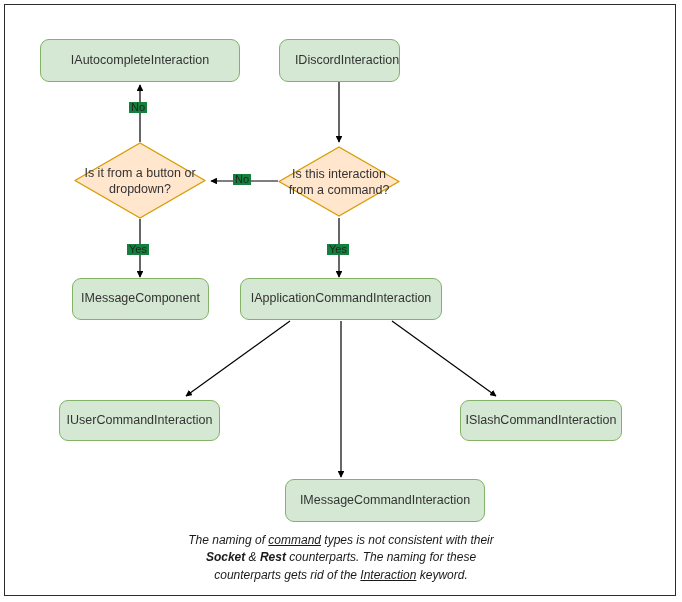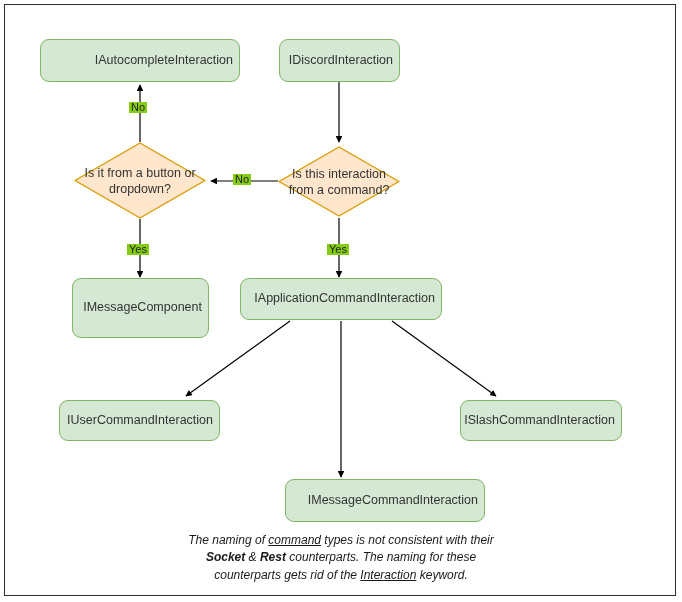--- a/index.html
+++ b/index.html
@@ -32,21 +32,21 @@
     left: 0;
     top: 0;
     width: 682px;
     height: 602px;
   }
   .node {
     position: absolute;
     box-sizing: border-box;
     display: flex;
     align-items: center;
-    justify-content: flex-end;
+    justify-content: center;
     text-align: center;
   }
   .box {
     background: #d5e8d4;
     border: 1px solid #82b366;
     border-radius: 9px;
     color: #333333;
     font-size: 12.5px;
     line-height: 1.25;
     padding: 0 6px;
@@ -72,21 +72,21 @@
     font-size: 12.5px;
     line-height: 1.28;
     color: #333333;
     padding: 0 10px;
     box-sizing: border-box;
   }
   .edge-label {
     position: absolute;
     font-size: 11px;
     color: #222222;
-    background: #84cc16;
+    background: #15803d;
     padding: 0 2px;
     white-space: nowrap;
     line-height: 1;
   }
   #caption {
     position: absolute;
     left: 141px;
     top: 532px;
     width: 400px;
     text-align: center;
@@ -138,21 +138,21 @@
   <div class="edge-label" style="left:327px; top:244px;">Yes</div>
 
   <div class="node box" style="left:40px; top:39px; width:200px; height:43px;">
     <span>IAutocompleteInteraction</span>
   </div>
 
   <div class="node box" style="left:279px; top:39px; width:121px; height:43px;padding-left:21px;">
     <span>IDiscordInteraction</span>
   </div>
 
-  <div class="node box" style="left:72px; top:278px; width:137px; height:60px;">
+  <div class="node box" style="left:72px; top:278px; width:137px; height:42px;">
     <span>IMessageComponent</span>
   </div>
 
   <div class="node box" style="left:240px; top:278px; width:202px; height:42px;">
     <span>IApplicationCommandInteraction</span>
   </div>
 
   <div class="node box" style="left:59px; top:400px; width:161px; height:41px;">
     <span>IUserCommandInteraction</span>
   </div>

